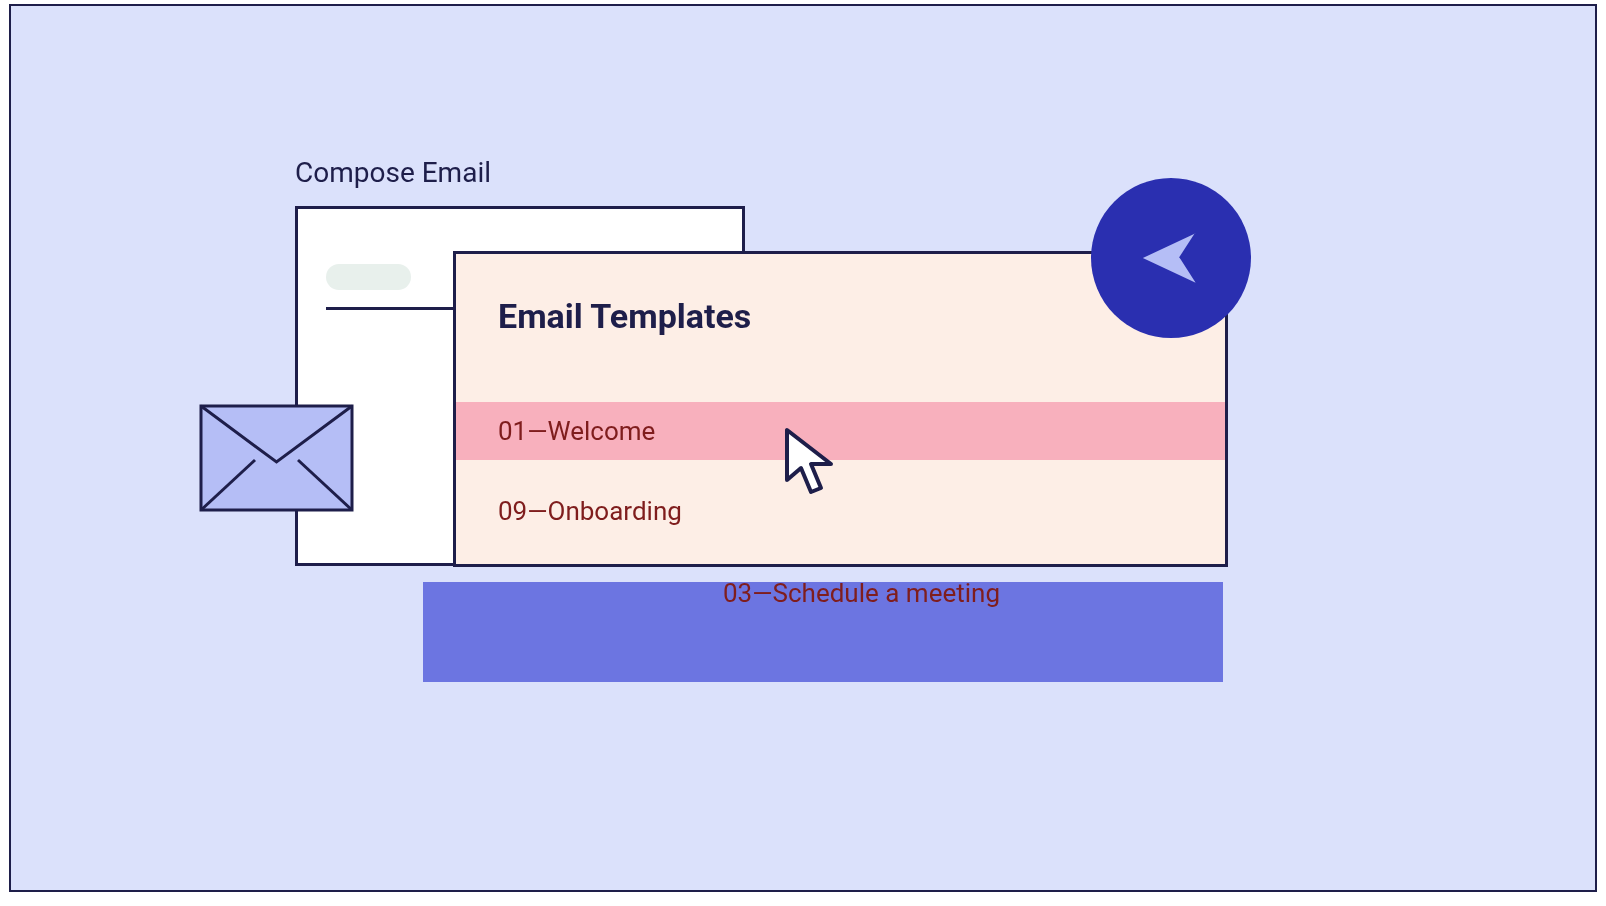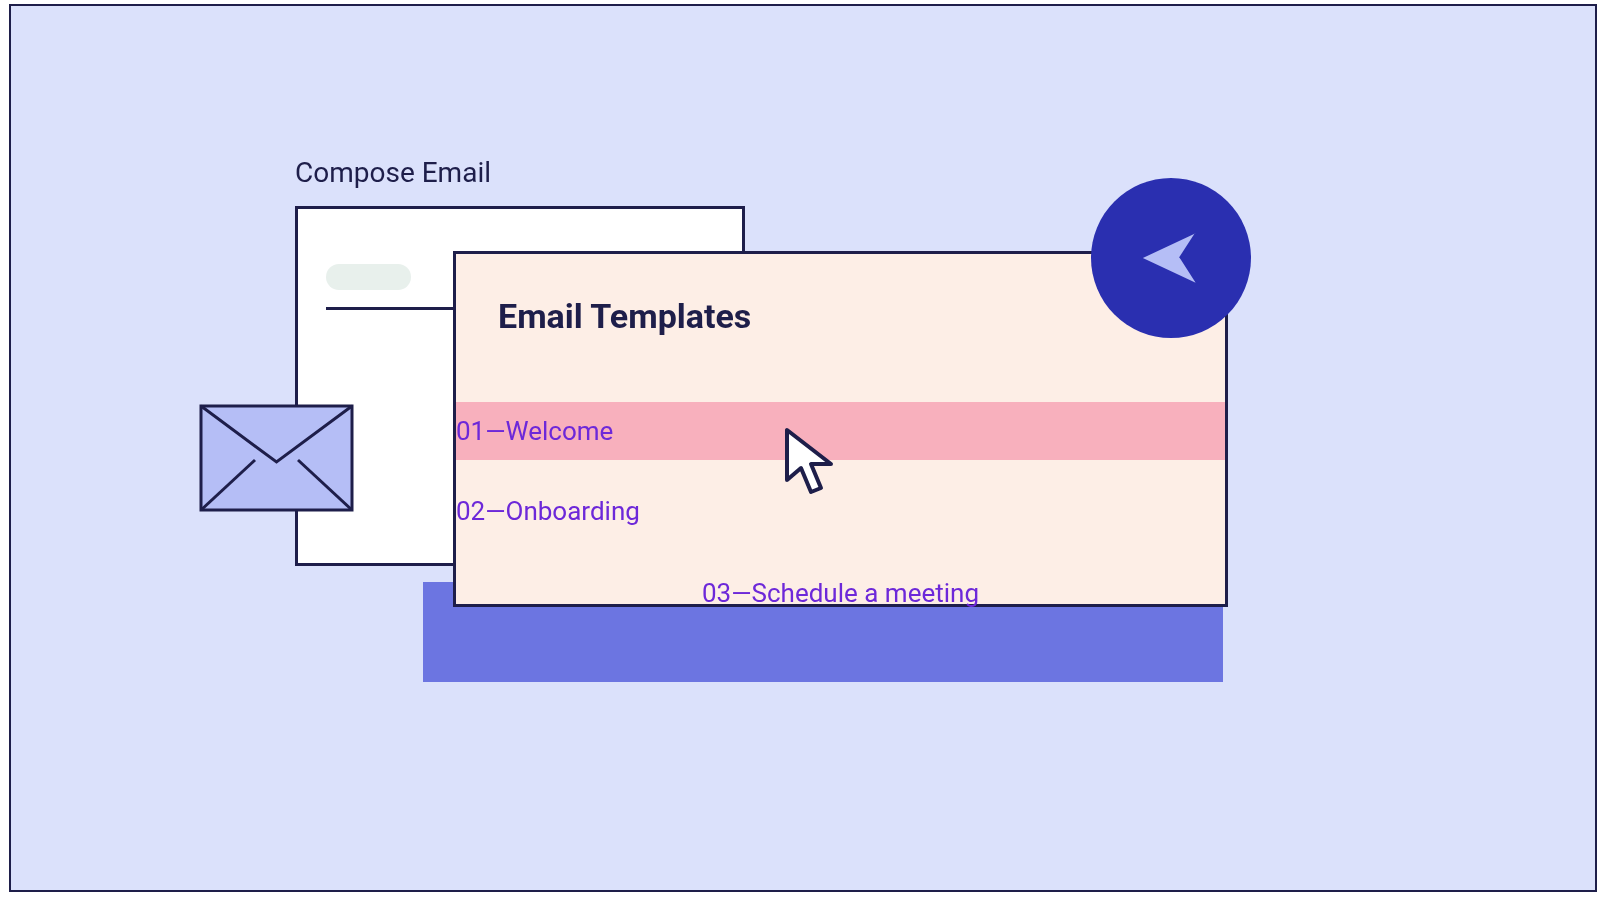--- a/index.html
+++ b/index.html
@@ -55,39 +55,40 @@
   .templates-shadow {
     position: absolute;
     top: 576px; left: 412px;
     width: 800px; height: 100px;
     background: #6c75e1;
   }
 
   .templates-panel {
     position: absolute;
     top: 245px; left: 442px;
-    width: 775px; height: 356px;
+    width: 775px; height: 316px;
     background: #fdeee6;
     border: 3px solid #1e1e4a;
   }
   .templates-title {
     position: absolute;
     top: 42px; left: 42px;
     font-size: 34px;
     font-weight: 700;
     color: #1e1e4a;
   }
   .template-row {
     position: absolute;
     left: 0; width: 100%;
     height: 58px;
     display: flex;
     align-items: center;
+    padding-left: 42px;
     font-size: 26px;
-    color: #6d28d9;
+    color: #7f1d1d;
   }
   .row1 { top: 148px; background: #f8b0bd; }
   .row2 { top: 228px; }
   .row3 { top: 310px; justify-content: center; }
 
   .send-btn {
     position: absolute;
     top: 172px; left: 1080px;
     width: 160px; height: 160px;
     background: #2a2fb0;
@@ -126,21 +127,21 @@
     </div>
 
     <div class="templates-shadow"></div>
 
     <div class="templates-panel">
       <div class="templates-title">Email Templates</div>
       <div class="template-row row1">
         <span>01—Welcome</span>
       </div>
       <div class="template-row row2">
-        <span>02—Onboarding</span>
+        <span>09—Onboarding</span>
       </div>
       <div class="template-row row3">
         <span>03—Schedule a meeting</span>
       </div>
     </div>
 
     <div class="send-btn">
       <svg viewBox="0 0 100 100" width="88" height="88">
         <path d="M18 50 L78 22 L60 50 L78 78 Z" fill="#b5bef6"></path>
         <path d="M60 50 L78 22" stroke="#2a2fb0" stroke-width="2" fill="none"></path>

